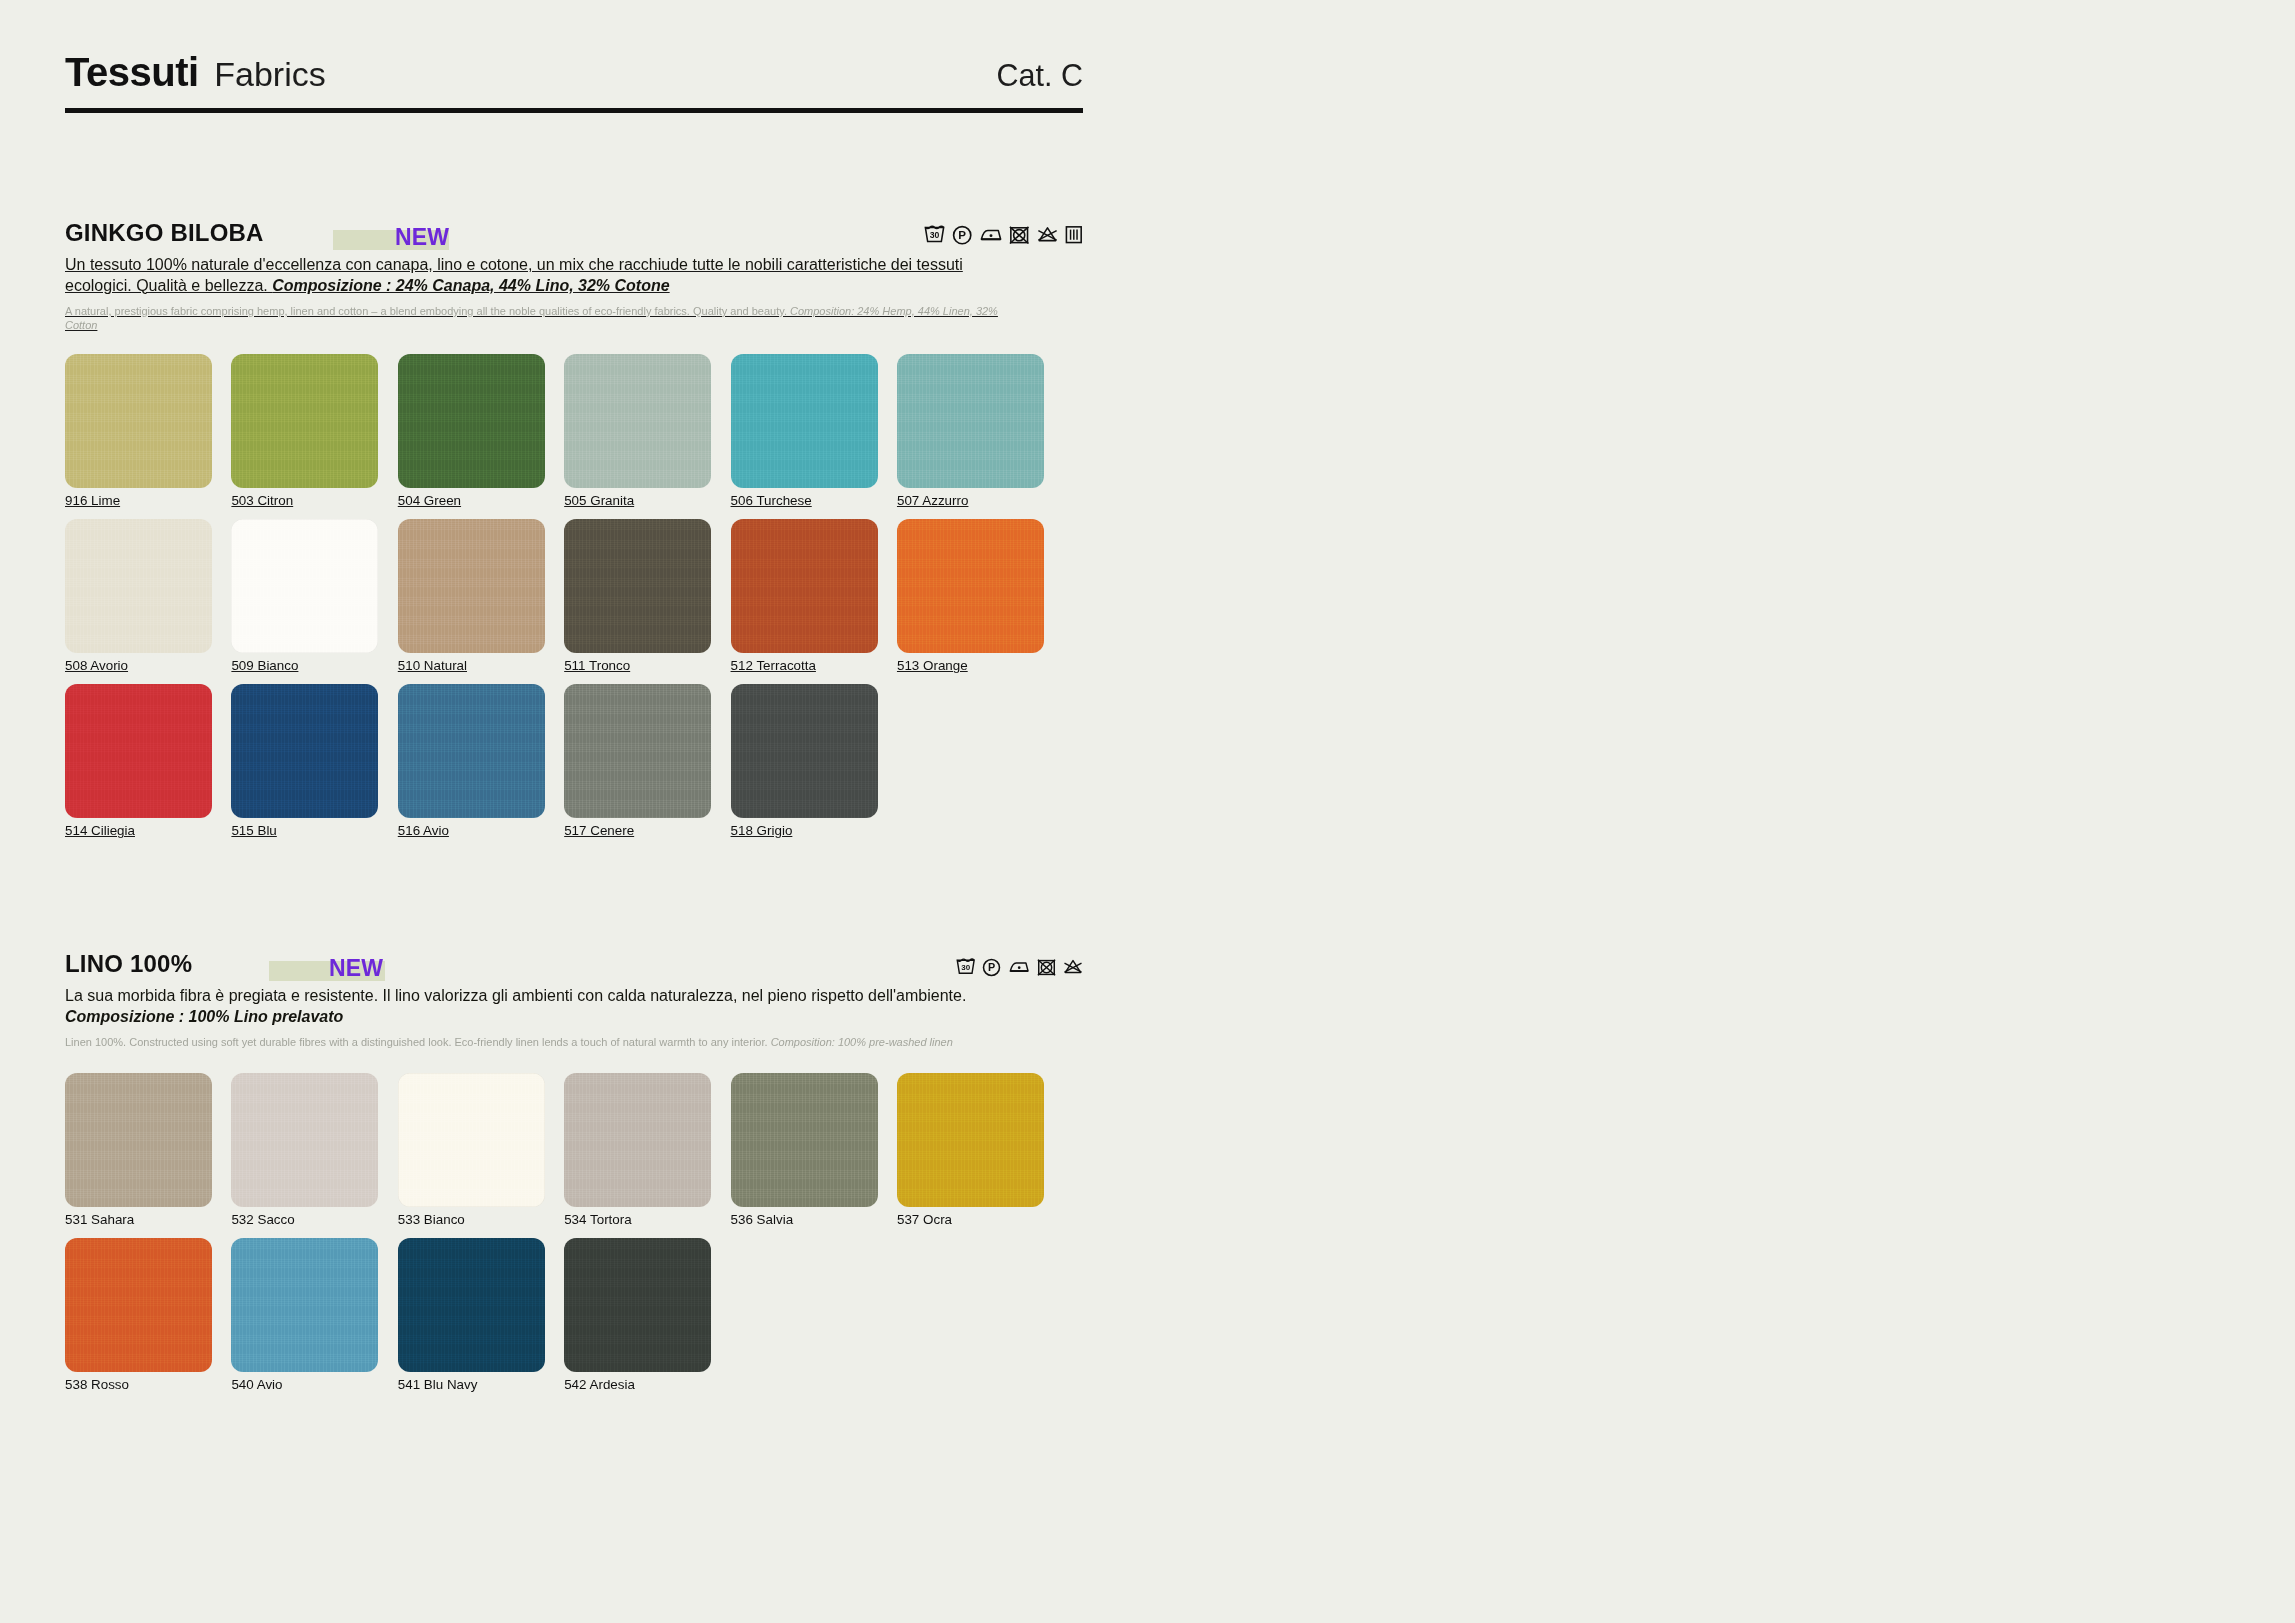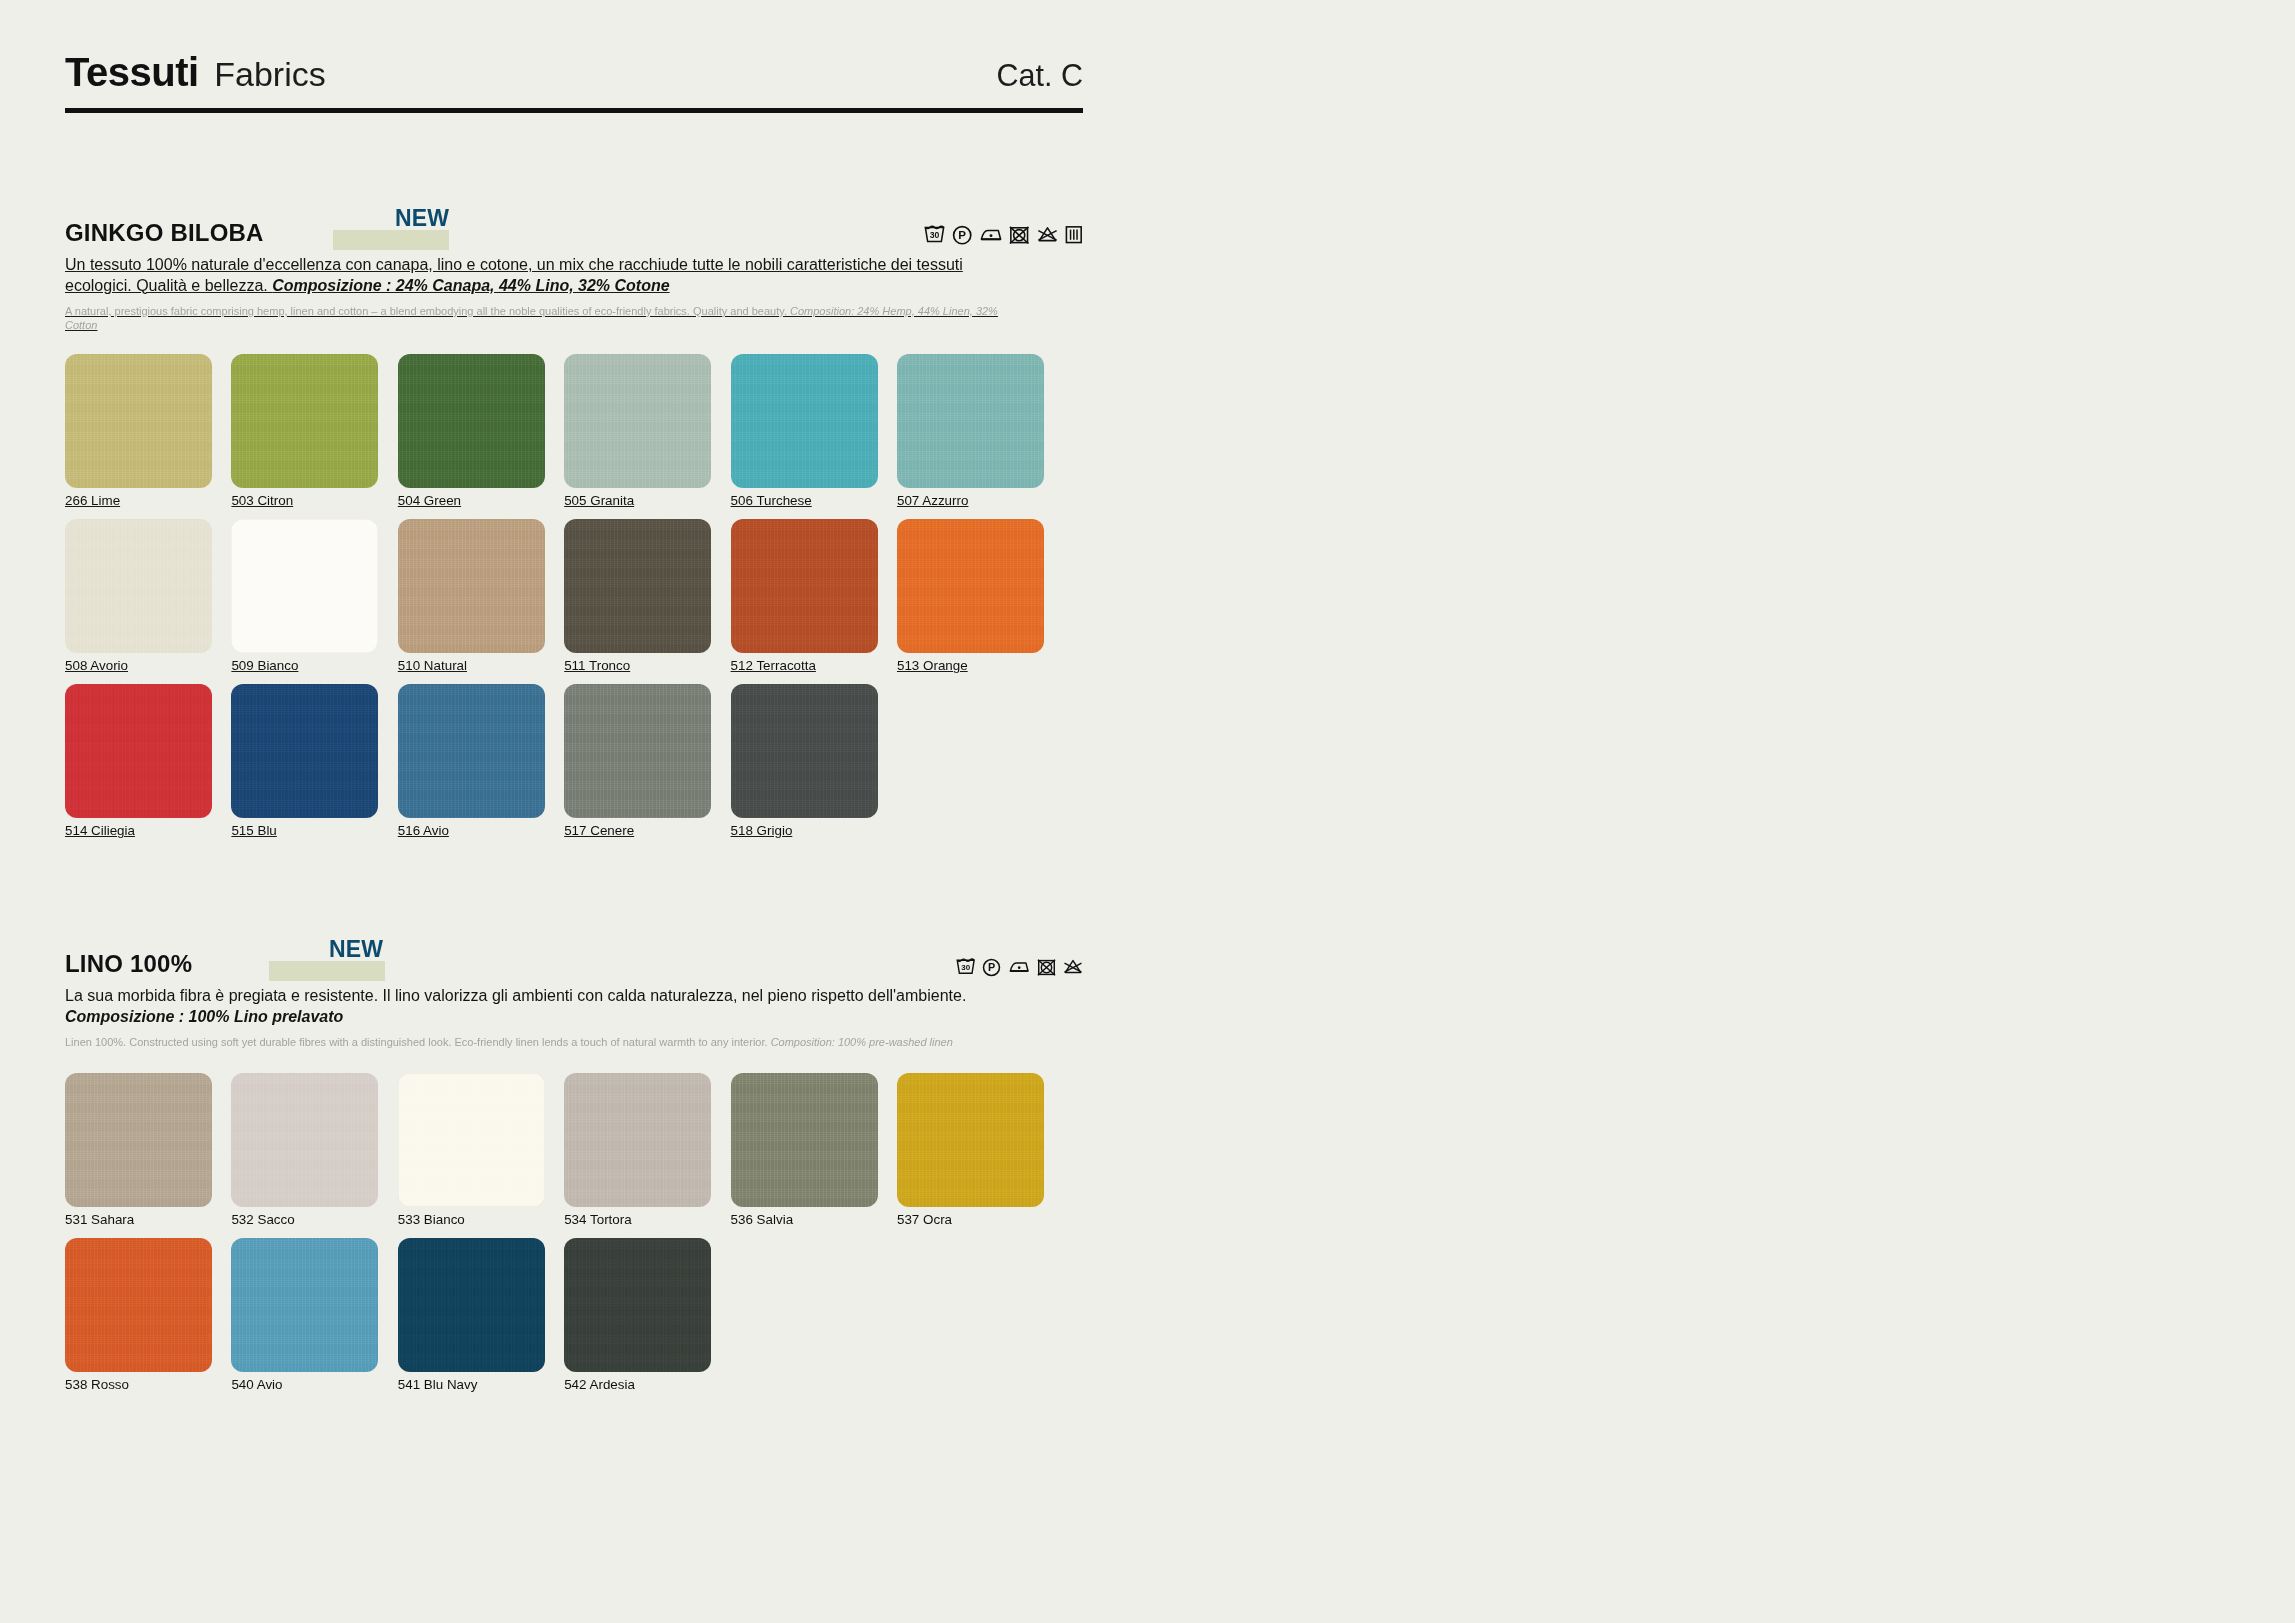--- a/index.html
+++ b/index.html
@@ -91,25 +91,25 @@
     position: absolute;
     height: 20.4px;
     background: #d8ddc2;
     bottom: 2.8px;
     z-index: 1;
   }
   #section-ginkgo .new-bar { left: 268px; width: 116px; }
   #section-lino   .new-bar { left: 204px; width: 116px; }
   .new-label {
     position: absolute;
-    bottom: 21px;
+    bottom: 2px;
     font-size: 23px;
     font-weight: 700;
     letter-spacing: 0.2px;
-    color: #0c4a6e;
+    color: #6d28d9;
     z-index: 4;
   }
   #section-ginkgo .new-label { left: 330px; }
   #section-lino   .new-label { left: 264px; }
 
   
   .care-icons {
     position: absolute;
     right: 0;
     bottom: 7.4px;
@@ -257,21 +257,21 @@
         </span>
       </div>
     </div>
 
     <div class="desc-it"><span>Un tessuto 100% naturale d'eccellenza con canapa, lino e cotone, un mix che racchiude tutte le nobili caratteristiche dei tessuti ecologici. Qualità e bellezza. </span><span class="comp">Composizione : 24% Canapa, 44% Lino, 32% Cotone</span></div>
     <div class="desc-en"><span>A natural, prestigious fabric comprising hemp, linen and cotton – a blend embodying all the noble qualities of eco-friendly fabrics. Quality and beauty. </span><span class="comp">Composition: 24% Hemp, 44% Linen, 32% Cotton</span></div>
 
     <div class="grid">
       <div class="swatch-cell">
           <div class="swatch" style="background-color: rgb(198, 189, 124);"></div>
-          <div class="swatch-label">266 Lime</div>
+          <div class="swatch-label">916 Lime</div>
         </div>
       <div class="swatch-cell">
           <div class="swatch" style="background-color: rgb(154, 171, 75);"></div>
           <div class="swatch-label">503 Citron</div>
         </div>
       <div class="swatch-cell">
           <div class="swatch" style="background-color: rgb(73, 112, 58);"></div>
           <div class="swatch-label">504 Green</div>
         </div>
       <div class="swatch-cell">

